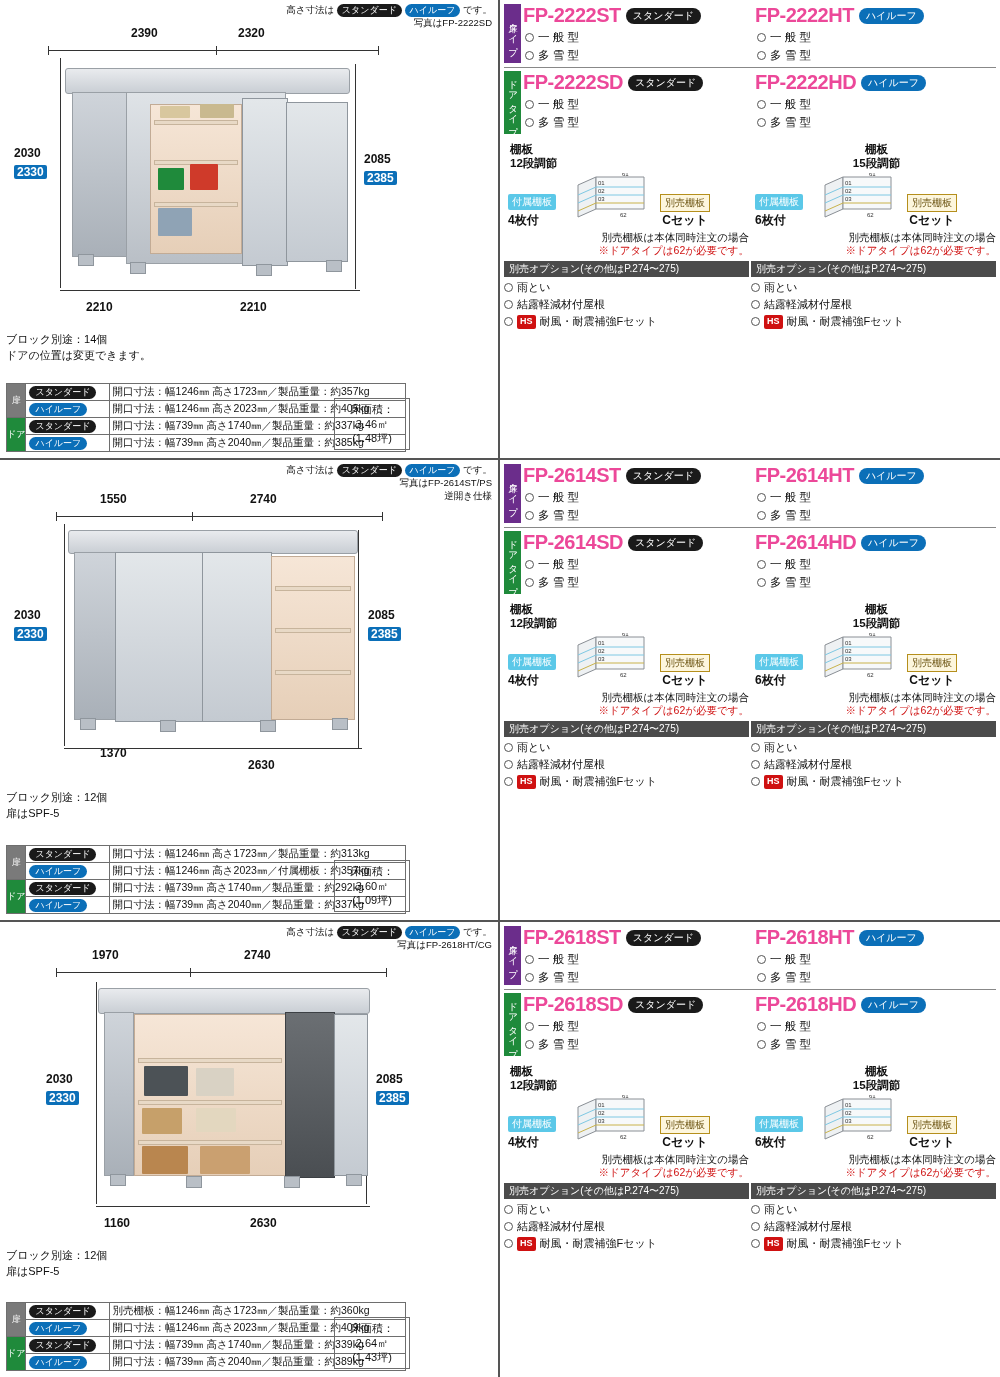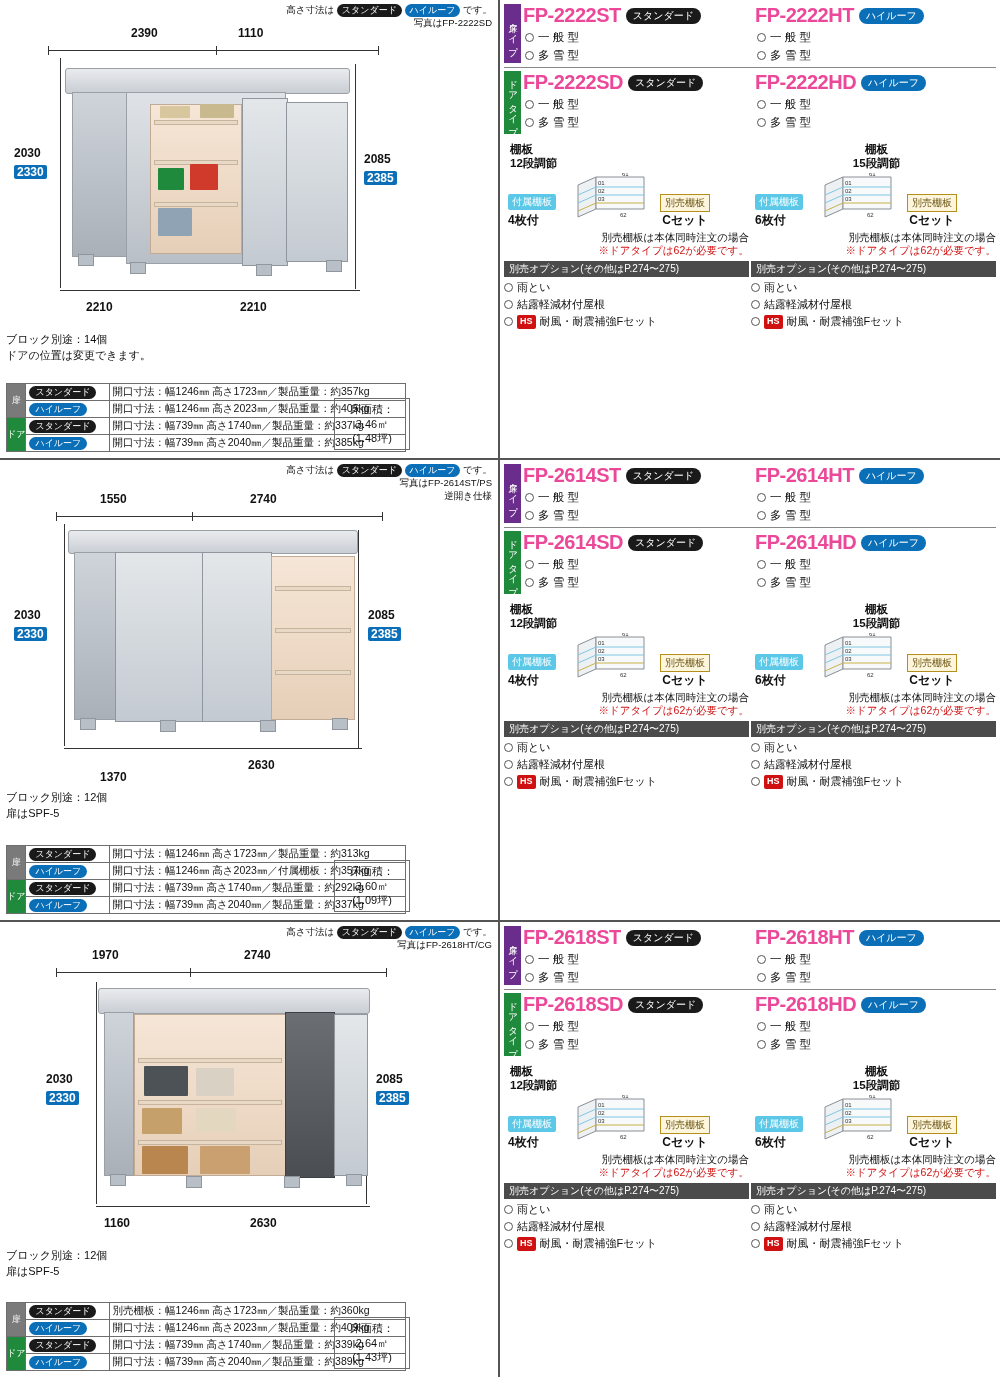--- a/index.html
+++ b/index.html
@@ -176,21 +176,21 @@
         <span class="tag-std">スタンダード</span>
         <span class="tag-high">ハイルーフ</span>
         <span>です。</span>
         <br>
         <span>写真はFP-2222SD</span>
       </div>
 
       <div class="draw">
 
         <div class="dimtxt" style="left:95px; top:0px;margin-left:36px;">2390</div>
-        <div class="dimtxt" style="left:238px; top:0px;">1110</div>
+        <div class="dimtxt" style="left:238px; top:0px;">2320</div>
         <div class="dimtxt" style="left:14px; top:120px;">2030</div>
         <div class="dimbox" style="left:14px; top:139px;">2330</div>
         <div class="dimtxt" style="left:364px; top:126px;">2085</div>
         <div class="dimbox" style="left:364px; top:145px;">2385</div>
         <div class="dimtxt" style="left:86px; top:274px;">2210</div>
         <div class="dimtxt" style="left:240px; top:274px;">2210</div>
 
         <div class="dimline hline" style="left:48px; top:24px; width:330px;"></div>
         <div class="dimline vline" style="left:48px; top:20px; height:9px;"></div>
         <div class="dimline vline" style="left:216px; top:20px; height:9px;"></div>
@@ -447,21 +447,21 @@
         <span>逆開き仕様</span>
       </div>
 
       <div class="draw">
         <div class="dimtxt" style="left:100px; top:6px;">1550</div>
         <div class="dimtxt" style="left:250px; top:6px;">2740</div>
         <div class="dimtxt" style="left:14px; top:122px;">2030</div>
         <div class="dimbox" style="left:14px; top:141px;">2330</div>
         <div class="dimtxt" style="left:368px; top:122px;">2085</div>
         <div class="dimbox" style="left:368px; top:141px;">2385</div>
-        <div class="dimtxt" style="left:100px; top:284px;">1370</div>
+        <div class="dimtxt" style="left:100px; top:260px;">1370</div>
         <div class="dimtxt" style="left:248px; top:272px;">2630</div>
 
         <div class="dimline hline" style="left:56px; top:30px; width:326px;"></div>
         <div class="dimline vline" style="left:56px; top:26px; height:9px;"></div>
         <div class="dimline vline" style="left:192px; top:26px; height:9px;"></div>
         <div class="dimline vline" style="left:382px; top:26px; height:9px;"></div>
         <div class="dimline vline" style="left:64px; top:38px; height:222px;"></div>
         <div class="dimline vline" style="left:358px; top:44px; height:218px;"></div>
         <div class="dimline hline" style="left:64px; top:262px; width:298px;"></div>
 

